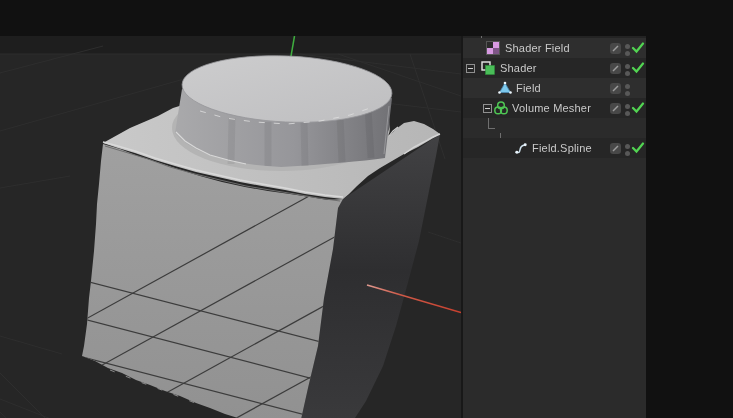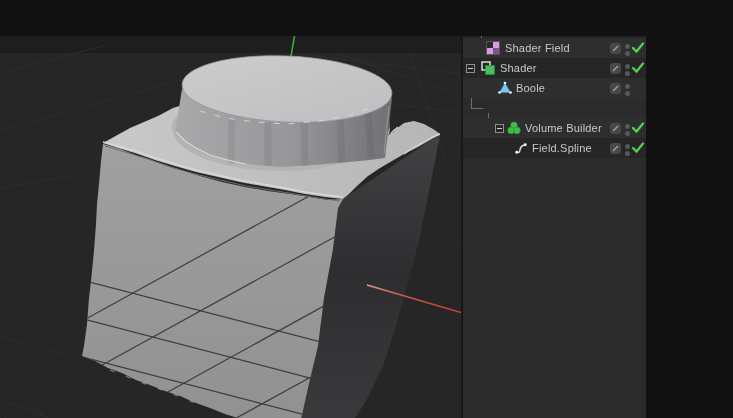--- a/index.html
+++ b/index.html
@@ -200,61 +200,65 @@
         </svg>
     </div>
 
     <div class="om-row light r2">
       <svg class="obj-icon" style="left:35px;top:3px" viewBox="0 0 14 14">
         <polygon points="7,2 12.5,11.5 1.5,11.5" fill="#7cc8ec" stroke="#4e8cb4" stroke-width="0.8"></polygon>
         <circle cx="7" cy="2" r="1.3" fill="#eef7fd"></circle>
           <circle cx="12.5" cy="11.5" r="1.3" fill="#eef7fd"></circle>
         <circle cx="1.5" cy="11.5" r="1.3" fill="#eef7fd"></circle>
       </svg>
-      <span class="om-label" style="left:53px;top:3px">Boole</span>
+      <span class="om-label" style="left:53px;top:3px">Field</span>
       <svg class="pencil" style="top:4.5px" viewBox="0 0 11 11">
         <line x1="3" y1="8" x2="8" y2="3" stroke="#9b9b9b" stroke-width="1.5"></line>
         </svg>
       <div class="dot" style="left:162px;top:6px"></div>
       <div class="dot" style="left:162px;top:13px"></div>
       <svg class="tagicon" style="left:192px;top:3px" viewBox="0 0 14 14">
         <rect x="0" y="0" width="7" height="7" fill="#0d0d0d"></rect>
           <rect x="7" y="0" width="7" height="7" fill="#e8e8e8"></rect>
         <rect x="0" y="7" width="7" height="7" fill="#e8e8e8"></rect>
           <rect x="7" y="7" width="7" height="7" fill="#0d0d0d"></rect>
         <rect x="0.5" y="0.5" width="13" height="13" fill="none" stroke="#6a6a6a" stroke-width="1"></rect>
       </svg>
       <svg class="tagicon" style="left:208px;top:2px" viewBox="0 0 15 15">
         <path d="M1 14 L1 1 L14 1" stroke="#8c8cf2" stroke-width="2" fill="none"></path>
         <path d="M3.5 13 V5.5 A8 8 0 0 1 11.5 13 Z" fill="#ababab"></path>
       </svg>
     </div>
 
-
-    <div class="om-row light r4">
-      <div class="xbox" style="left:32px;top:5.5px">
+    <div class="om-row dark r3">
+      <div class="xbox" style="left:20px;top:5.5px">
           <div class="minus"></div>
         </div>
-      <svg class="obj-icon" style="left:44px;top:3px" viewBox="0 0 14 14">
-        <g fill="#42bb49" stroke="#2e9638" stroke-width="0.7">
-          <circle cx="7" cy="4.4" r="3.4"></circle>
-            <circle cx="4.1" cy="9.4" r="3.4"></circle>
-            <circle cx="9.9" cy="9.4" r="3.4"></circle>
+      <svg class="obj-icon" style="left:31px;top:3px" viewBox="0 0 14 14">
+        <g fill="none" stroke="#4fc654" stroke-width="1.5">
+          <circle cx="7" cy="4.4" r="3.3"></circle>
+            <circle cx="4.1" cy="9.4" r="3.3"></circle>
+            <circle cx="9.9" cy="9.4" r="3.3"></circle>
         </g>
       </svg>
-      <span class="om-label" style="left:62px;top:3px">Volume Builder</span>
-      <svg class="pencil" style="top:4.5px" viewBox="0 0 11 11">
-        <line x1="3" y1="8" x2="8" y2="3" stroke="#9b9b9b" stroke-width="1.5"></line>
-        </svg>
-      <div class="dot" style="left:162px;top:6px"></div>
-      <div class="dot" style="left:162px;top:13px"></div>
-      <svg class="chk" style="top:4px" viewBox="0 0 14 12">
-        <path d="M2 6 L5.5 9.5 L12 1.5" stroke="#52d452" stroke-width="2.2" fill="none" stroke-linecap="round"></path>
-        </svg>
-    </div>
+      <span class="om-label" style="left:49px;top:3px">Volume Mesher</span>
+      <svg class="pencil" style="top:4.5px" viewBox="0 0 11 11">
+        <line x1="3" y1="8" x2="8" y2="3" stroke="#9b9b9b" stroke-width="1.5"></line>
+        </svg>
+      <div class="dot" style="left:162px;top:6px"></div>
+      <div class="dot" style="left:162px;top:13px"></div>
+      <svg class="chk" style="top:4px" viewBox="0 0 14 12">
+        <path d="M2 6 L5.5 9.5 L12 1.5" stroke="#52d452" stroke-width="2.2" fill="none" stroke-linecap="round"></path>
+        </svg>
+      <svg class="tagicon" style="left:190px;top:2px" viewBox="0 0 15 15">
+        <path d="M1 14 L1 1 L14 1" stroke="#8c8cf2" stroke-width="2" fill="none"></path>
+        <path d="M3.5 13 V5.5 A8 8 0 0 1 11.5 13 Z" fill="#ababab"></path>
+      </svg>
+    </div>
+
 
     <div class="om-row dark r5">
       <svg class="obj-icon" style="left:51px;top:3px" viewBox="0 0 15 15">
         <path d="M3 12 C 8.5 13.5, 4.5 6.5, 9.5 4.8 C 10.8 4.4, 11.6 4.2, 12 4" fill="none" stroke="#cfe2ee" stroke-width="1.6"></path>
         <circle cx="3" cy="12" r="1.6" fill="#e8f3fb"></circle>
           <circle cx="12" cy="4" r="1.6" fill="#e8f3fb"></circle>
       </svg>
       <span class="om-label" style="left:69px;top:3px">Field.Spline</span>
       <svg class="pencil" style="top:4.5px" viewBox="0 0 11 11">
         <line x1="3" y1="8" x2="8" y2="3" stroke="#9b9b9b" stroke-width="1.5"></line>

